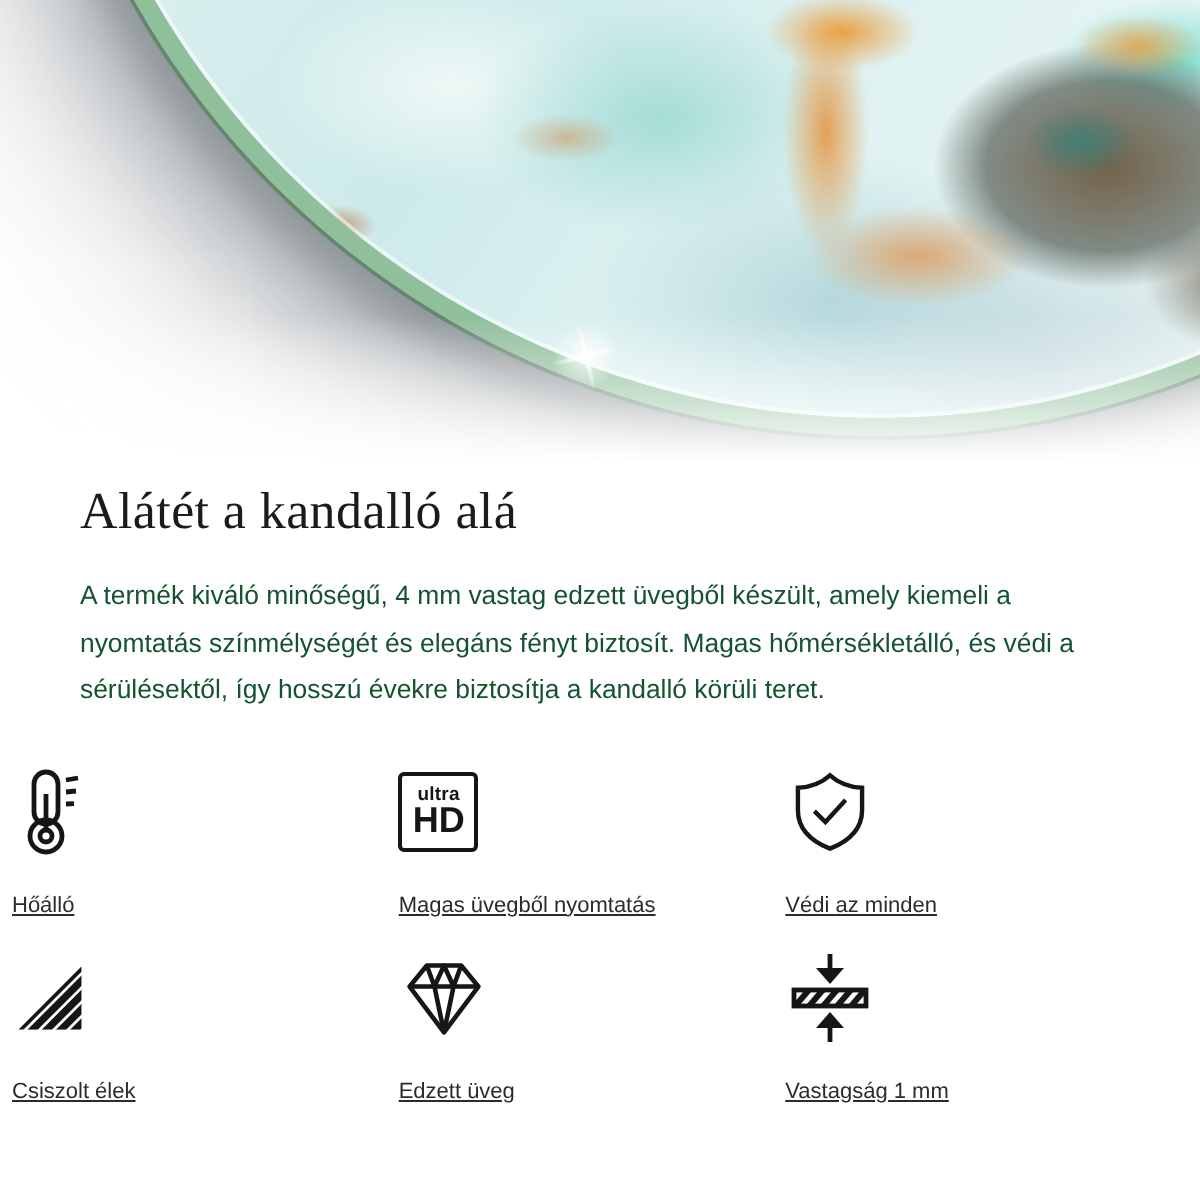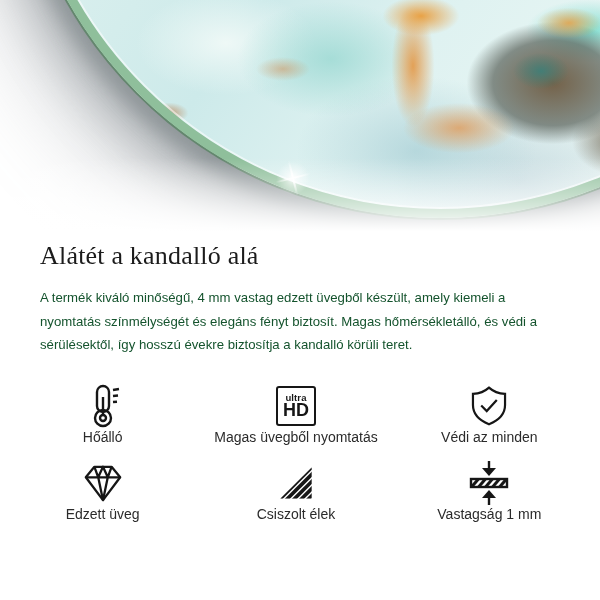--- a/index.html
+++ b/index.html
@@ -83,31 +83,32 @@
 
   
   .features {
     margin-top: 25px;
     padding: 0 14px 0 6px;
     display: grid;
     grid-template-columns: repeat(3, 1fr);
     row-gap: 15px;
   }
   .feature {
-    display: flex; flex-direction: column; align-items: center;
+    display: flex; flex-direction: column; align-items: flex-start;
   }
   .feature .icon-box {
     height: 48px; display: flex; align-items: center; justify-content: center;
   }
   .feature .label {
-    margin-top: 0;
-    font-size: 14px;
+    margin-top: 16px;
+    font-size: 11px;
     color: #2b2b2b;
     line-height: 14px;
     text-align: center;
+    text-decoration: underline;
   }
   .icon-stroke { stroke: #161616; fill: none; stroke-width: 2.4; }
   .icon-fill { fill: #161616; stroke: none; }
   .uhd-box {
     width: 40px; height: 40px;
     border: 2.6px solid #161616; border-radius: 3px;
     display: flex; flex-direction: column; align-items: center; justify-content: center;
     color: #161616;
   }
   .uhd-small { font-size: 9.5px; font-weight: 700; line-height: 10px; letter-spacing: 0.1px; }
@@ -156,50 +157,50 @@
   </div>
 
   <div class="feature">
     <div class="icon-box">
       <svg width="44" height="44" viewBox="0 0 48 46">
         <path class="icon-stroke" d="M24 3 C19 7.5 12.5 9.5 6.5 9.8 L6.5 22 C6.5 32.5 14 39 24 43 C34 39 41.5 32.5 41.5 22 L41.5 9.8 C35.5 9.5 29 7.5 24 3 Z"></path>
         <path class="icon-stroke" d="M15.5 22.5 L21.5 28.5 L32.5 16.5" stroke-width="2.6"></path>
       </svg>
     </div>
     <div class="label">Védi az minden</div>
-  </div>
-
-  <div class="feature">
-    <div class="icon-box">
-      <svg width="46" height="42" viewBox="0 0 48 44">
-        <path class="icon-stroke" stroke-linejoin="round" d="M6 16 L15 5 L33 5 L42 16 L24 40 Z"></path>
-        <path class="icon-stroke" stroke-linejoin="round" stroke-width="2" d="M6 16 L42 16 M15 5 L19 16 L24 5 L29 16 L33 5 M19 16 L24 40 M29 16 L24 40"></path>
-      </svg>
-    </div>
-    <div class="label">Edzett üveg</div>
   </div>
 
   <div class="feature">
     <div class="icon-box">
       <svg width="38" height="38" viewBox="0 0 48 48">
         <defs>
           <clipPath id="triClip">
               <polygon points="4,44 44,44 44,4"></polygon>
             </clipPath>
         </defs>
         <g clip-path="url(#triClip)" stroke="#161616" stroke-width="4.6">
           <line x1="2" y1="46" x2="46" y2="2"></line>
           <line x1="11" y1="46" x2="46" y2="11"></line>
           <line x1="20" y1="46" x2="46" y2="20"></line>
           <line x1="29" y1="46" x2="46" y2="29"></line>
           <line x1="38" y1="46" x2="46" y2="38"></line>
         </g>
       </svg>
     </div>
     <div class="label">Csiszolt élek</div>
+  </div>
+
+  <div class="feature">
+    <div class="icon-box">
+      <svg width="46" height="42" viewBox="0 0 48 44">
+        <path class="icon-stroke" stroke-linejoin="round" d="M6 16 L15 5 L33 5 L42 16 L24 40 Z"></path>
+        <path class="icon-stroke" stroke-linejoin="round" stroke-width="2" d="M6 16 L42 16 M15 5 L19 16 L24 5 L29 16 L33 5 M19 16 L24 40 M29 16 L24 40"></path>
+      </svg>
+    </div>
+    <div class="label">Edzett üveg</div>
   </div>
 
   <div class="feature">
     <div class="icon-box">
       <svg width="44" height="46" viewBox="0 0 44 46">
         <defs>
           <clipPath id="barClip">
               <rect x="4" y="19" width="36" height="8"></rect>
             </clipPath>
         </defs>

